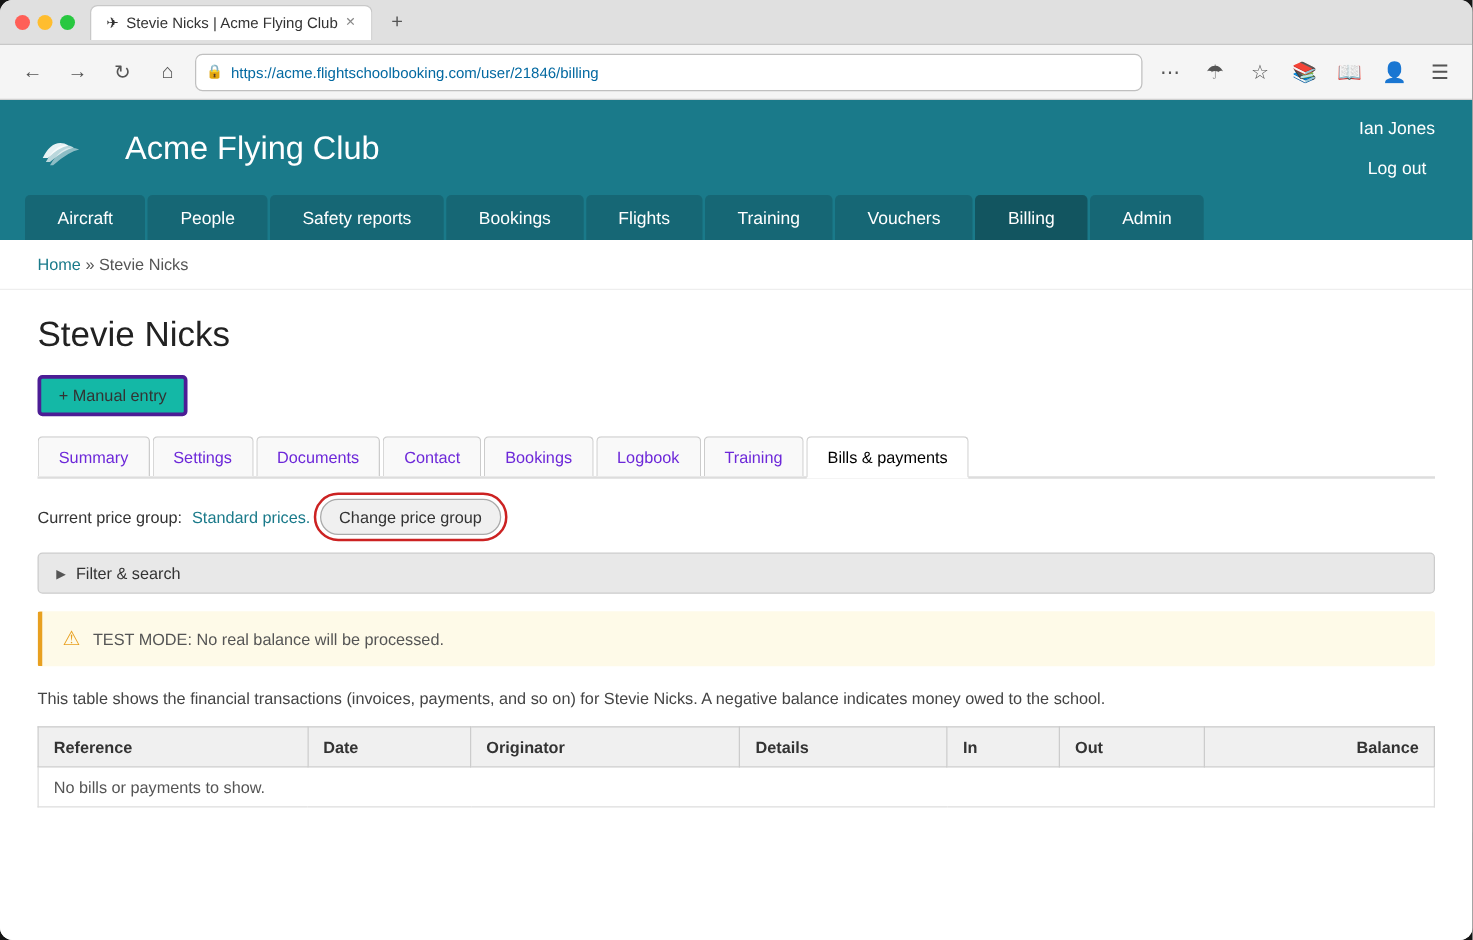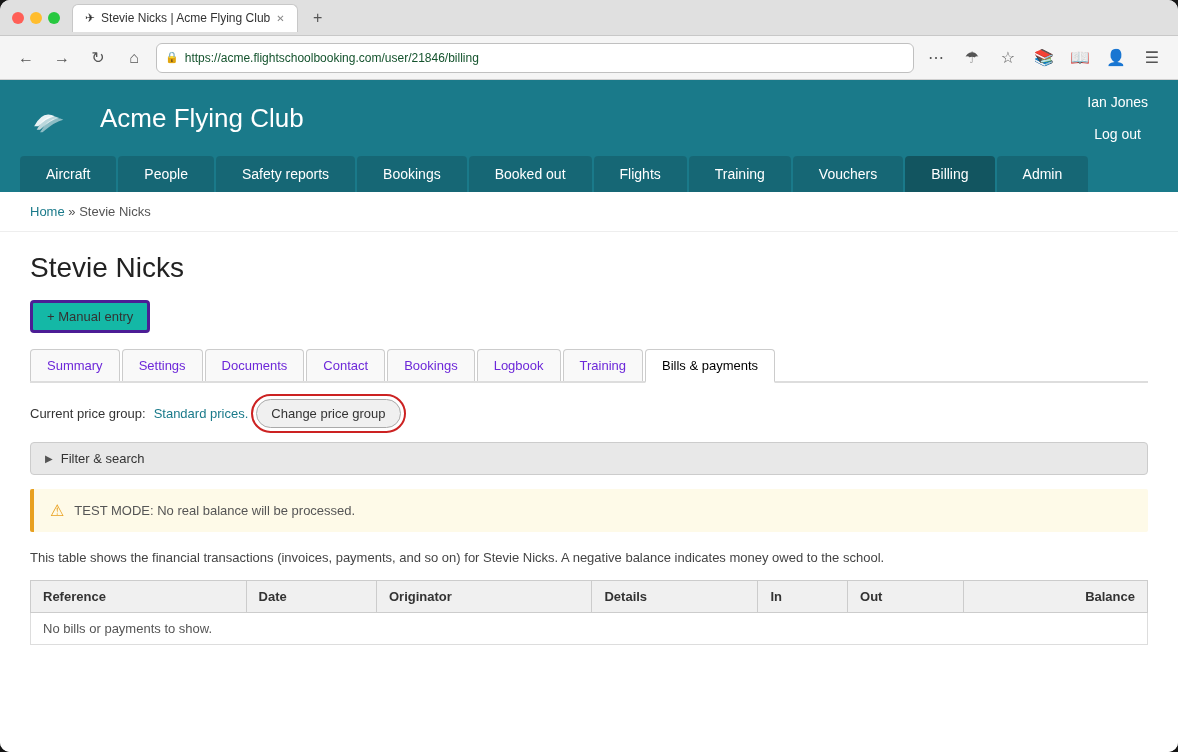--- a/index.html
+++ b/index.html
@@ -112,21 +112,21 @@
       height: 30px;
       display: flex;
       align-items: center;
       padding: 0 8px;
       gap: 6px;
       font-size: 12px;
       color: #333;
     }
 
     .address-bar .lock-icon { color: #888; font-size: 11px; }
-    .address-url { color: #14532d; font-size: 12px; }
+    .address-url { color: #0369a1; font-size: 12px; }
 
     .toolbar-actions {
       display: flex;
       gap: 8px;
       color: #555;
     }
 
     .toolbar-icon {
       width: 28px;
       height: 28px;
@@ -446,21 +446,20 @@
         <span class="header-user">Ian Jones</span>
         <span class="header-logout">Log out</span>
       </div>
     </div>
 
     <div class="main-nav">
       <div class="nav-item">Aircraft</div>
       <div class="nav-item">People</div>
       <div class="nav-item">Safety reports</div>
       <div class="nav-item">Bookings</div>
-      <div class="nav-item">Booked out</div>
       <div class="nav-item">Flights</div>
       <div class="nav-item">Training</div>
       <div class="nav-item">Vouchers</div>
       <div class="nav-item active">Billing</div>
       <div class="nav-item">Admin</div>
     </div>
 
     <div class="breadcrumb">
       <a>Home</a>
       <span>»</span>

